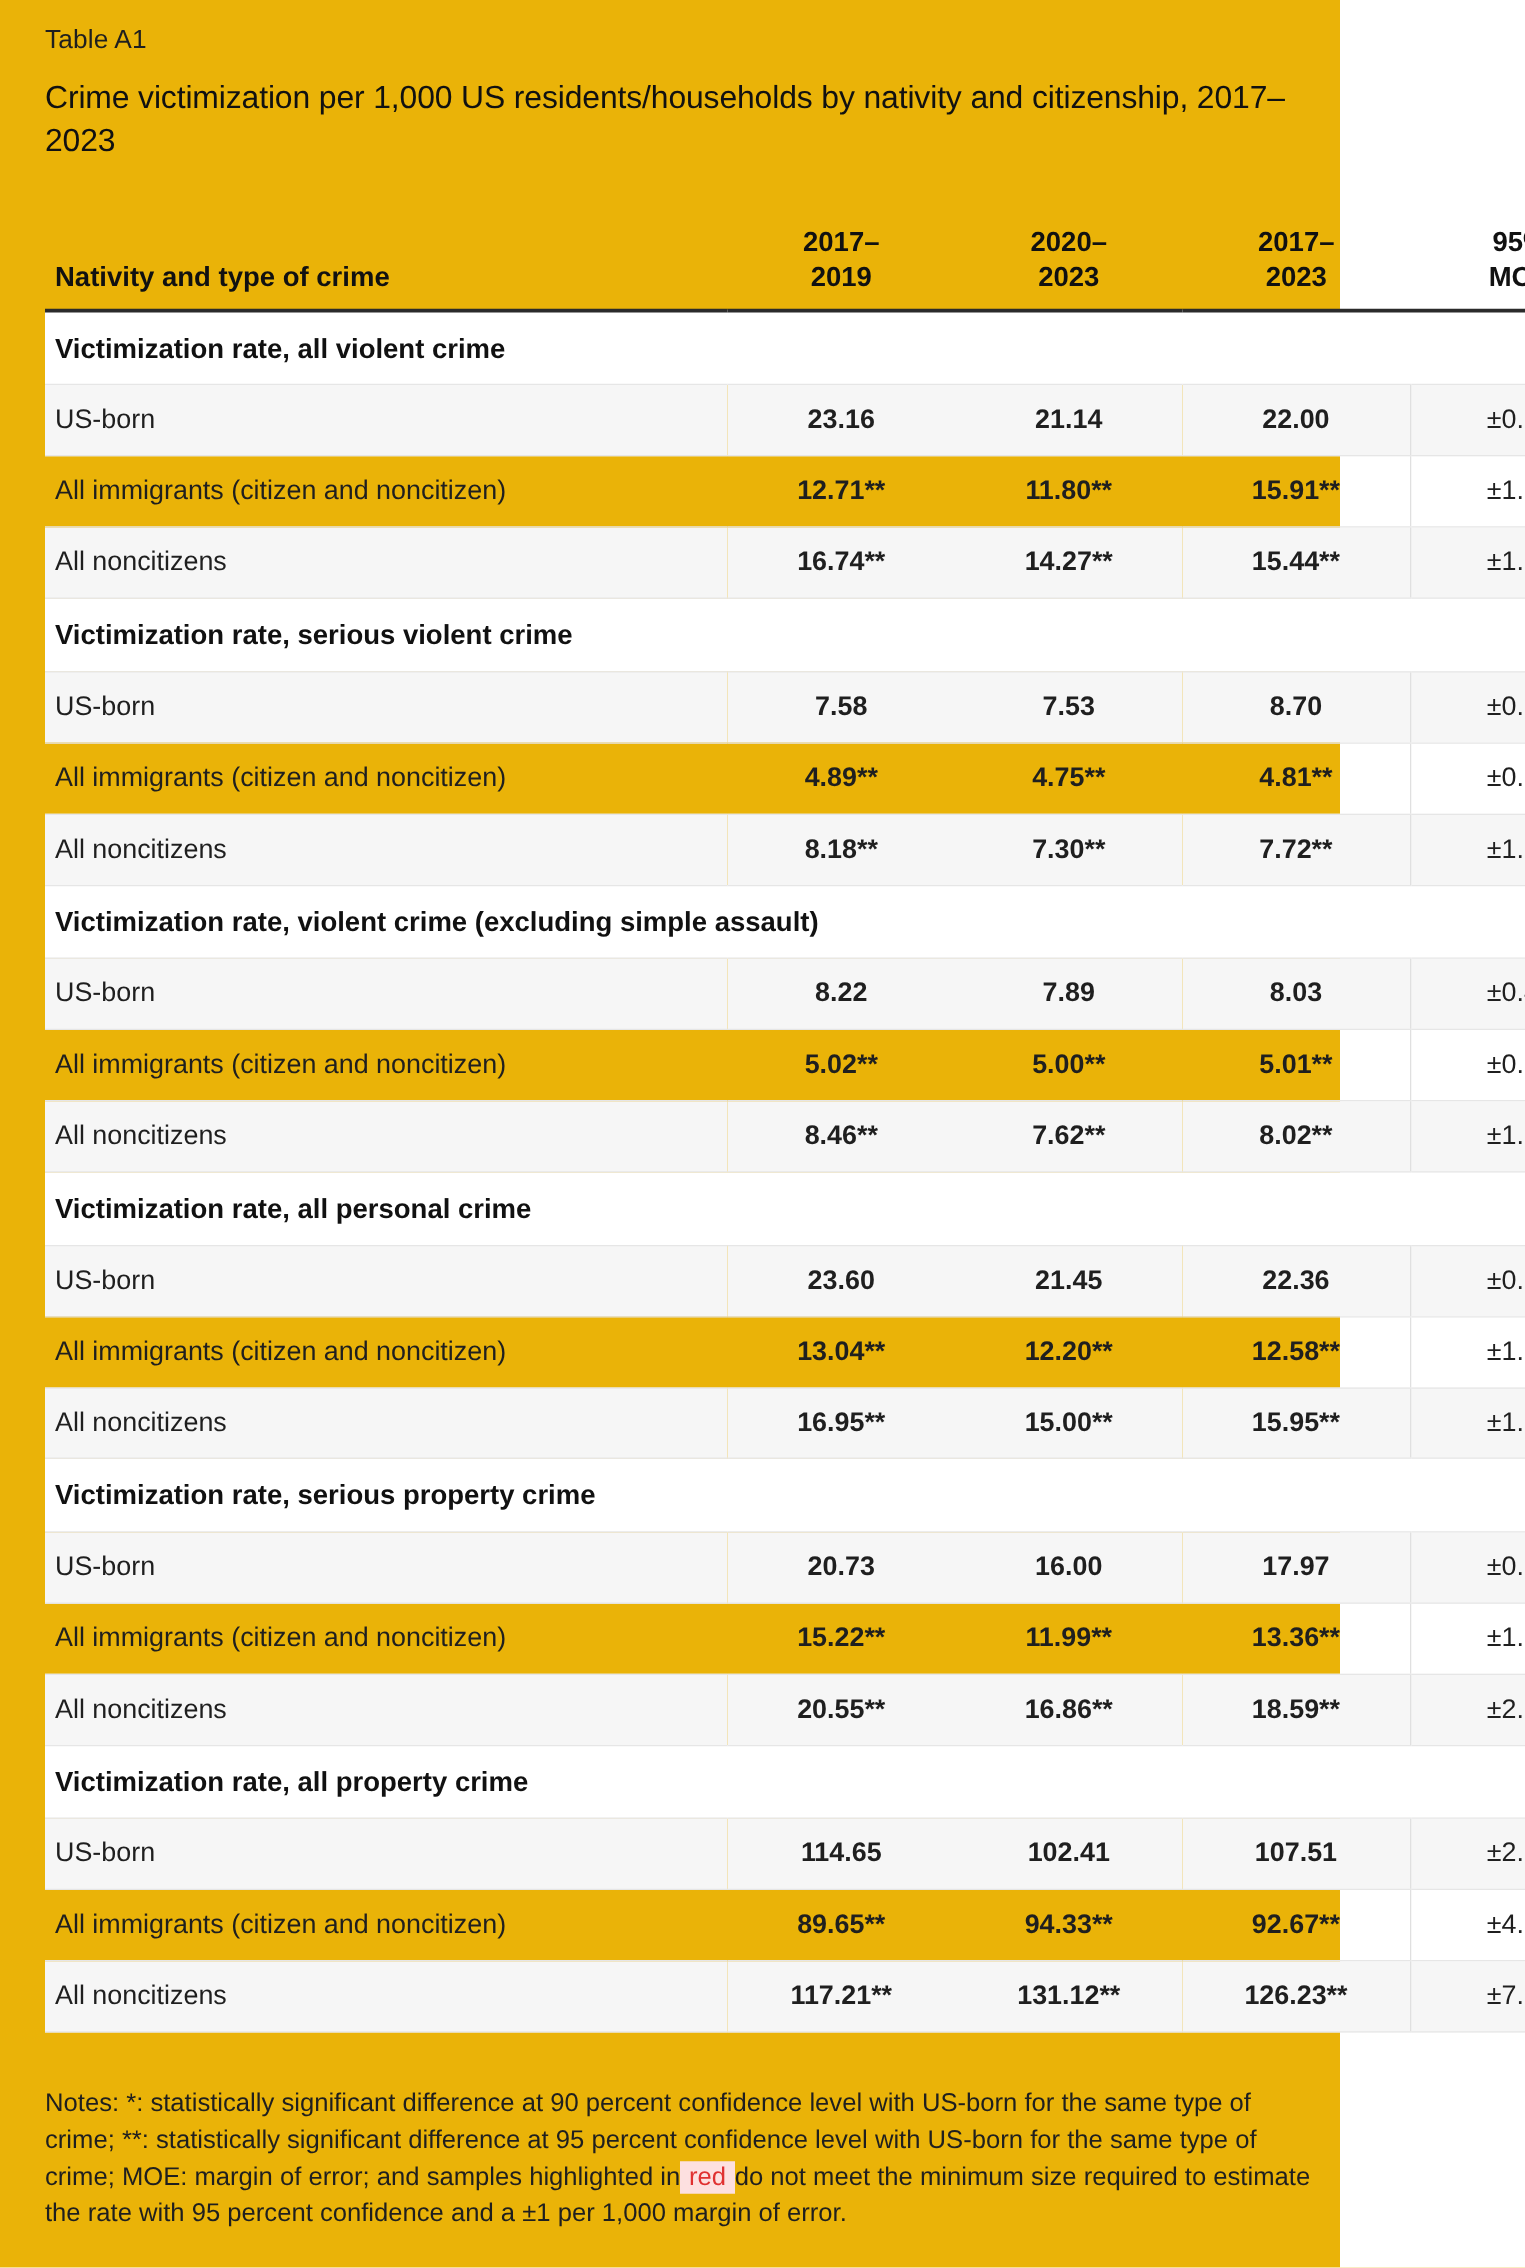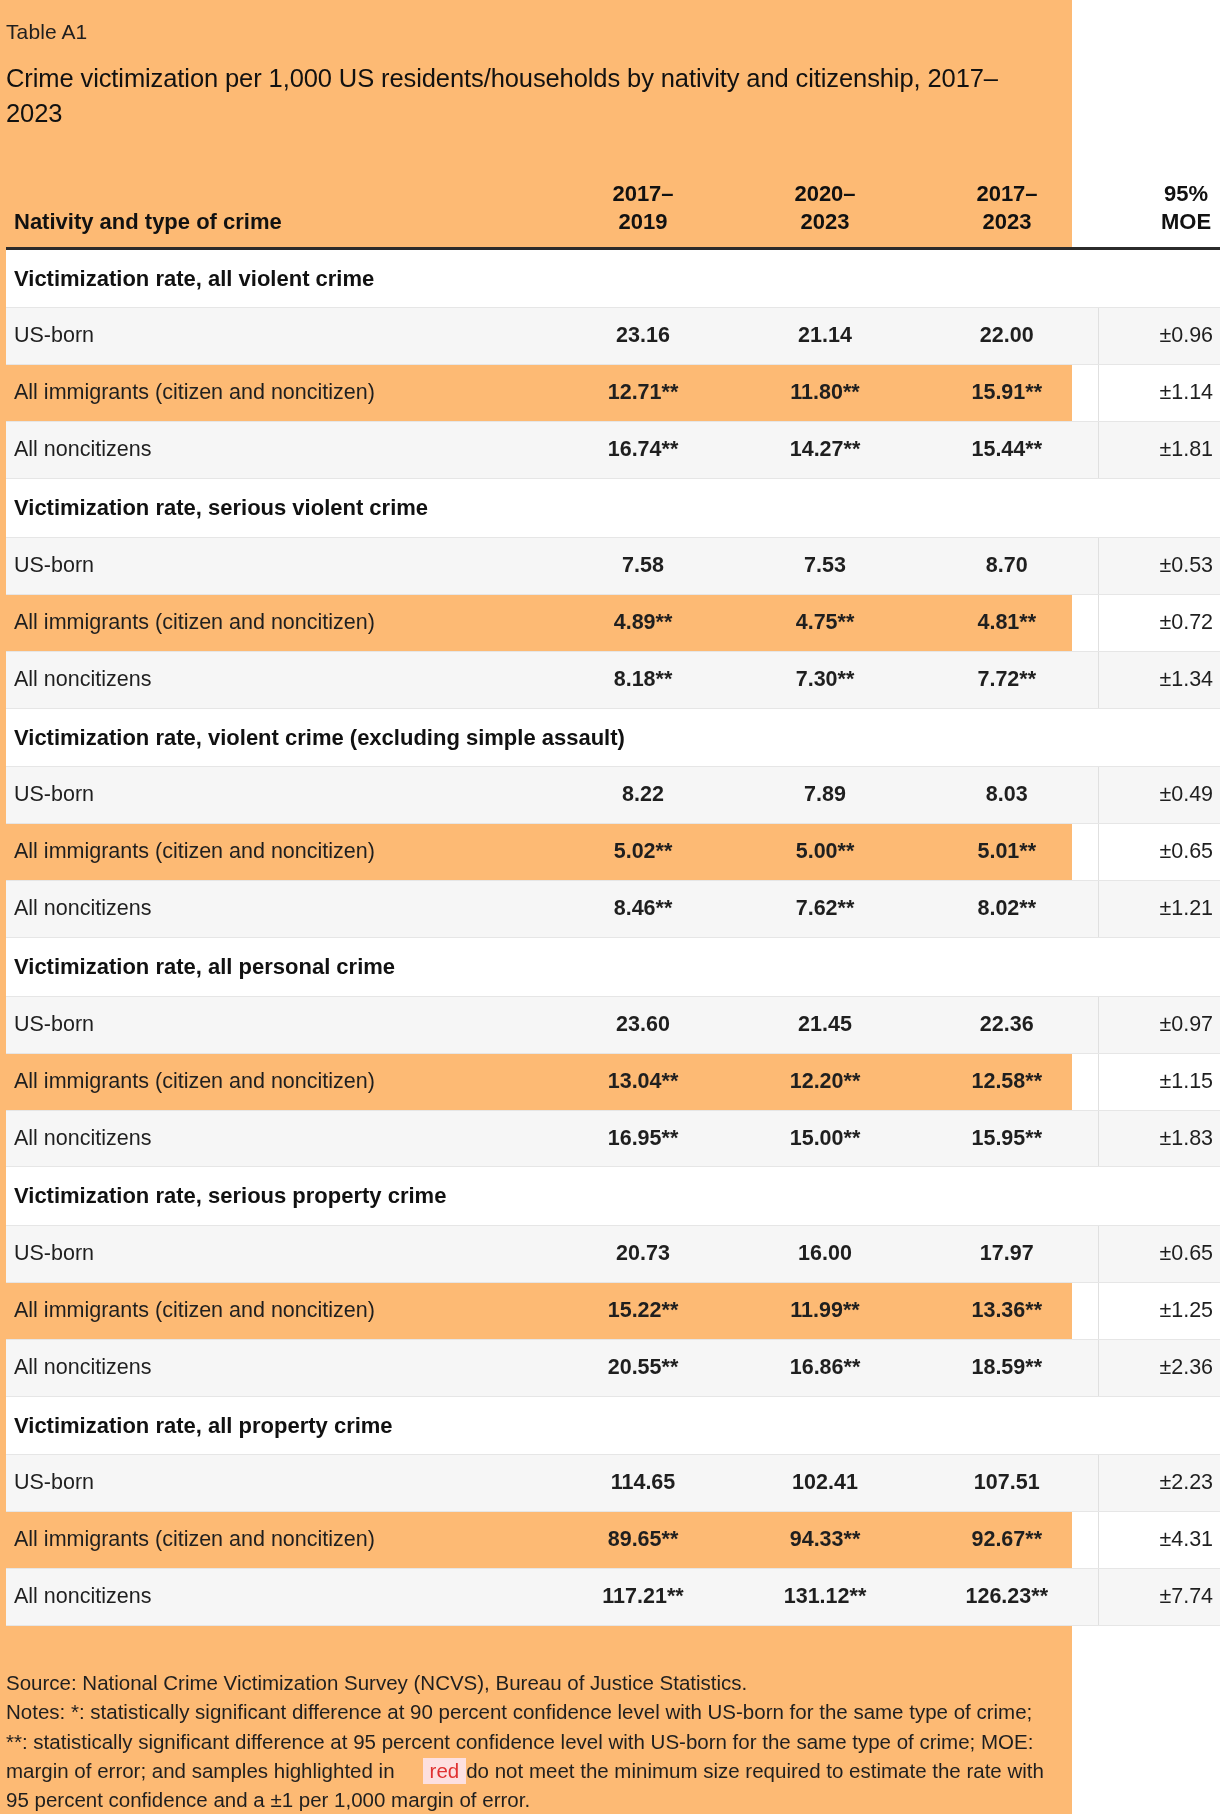--- a/index.html
+++ b/index.html
@@ -11,22 +11,22 @@
     width: 1220px;
     height: 1814px;
     font-family: "Liberation Sans", sans-serif;
     color: #1a1a1a;
     overflow: hidden;
   }
   .page {
     box-sizing: border-box;
     width: 1072px;
     height: 1814px;
-    padding: 18px 22px 0 6px;
-    background: #fdba74;
+    padding: 18px 22px 0 36px;
+    background: #eab308;
   }
 
   
   .table-number {
     font-size: 21px;
     font-weight: 400;
     color: #1f1f1f;
     line-height: 1.3;
     margin: 0 0 16px 0;
     letter-spacing: 0.1px;
@@ -116,21 +116,20 @@
     font-size: 20.5px;
     line-height: 1.42;
     color: #1f1f1f;
     max-width: 1190px;
   }
   .notes p { margin: 0; }
   .hl-red {
     color: #e03131;
     background: #fde0e0;
     padding: 1px 7px 2px 7px;
-    margin-left: 28px;
   }
 </style>
 </head>
 <body>
 
 <div class="page">
 
   <div class="table-number">Table A1</div>
   <div class="table-title">Crime victimization per 1,000 US residents/households by nativity and citizenship, 2017–2023</div>
 
@@ -307,17 +306,16 @@
           <td class="cell-label">All noncitizens</td>
           <td class="cell-num">117.21**</td>
           <td class="cell-num">131.12**</td>
           <td class="cell-num">126.23**</td>
           <td class="cell-moe">±7.74</td>
         </tr>
       </tbody>
   </table>
 
   <div class="notes">
-    <p>Source: National Crime Victimization Survey (NCVS), Bureau of Justice Statistics.</p>
     <p><span>Notes: *: statistically significant difference at 90 percent confidence level with US-born for the same type of crime; **: statistically significant difference at 95 percent confidence level with US-born for the same type of crime; MOE: margin of error; and samples highlighted in</span><span class="hl-red">red</span><span>do not meet the minimum size required to estimate the rate with 95 percent confidence and a ±1 per 1,000 margin of error.</span></p>
   </div>
 
 </div>
 
 </body></html>

